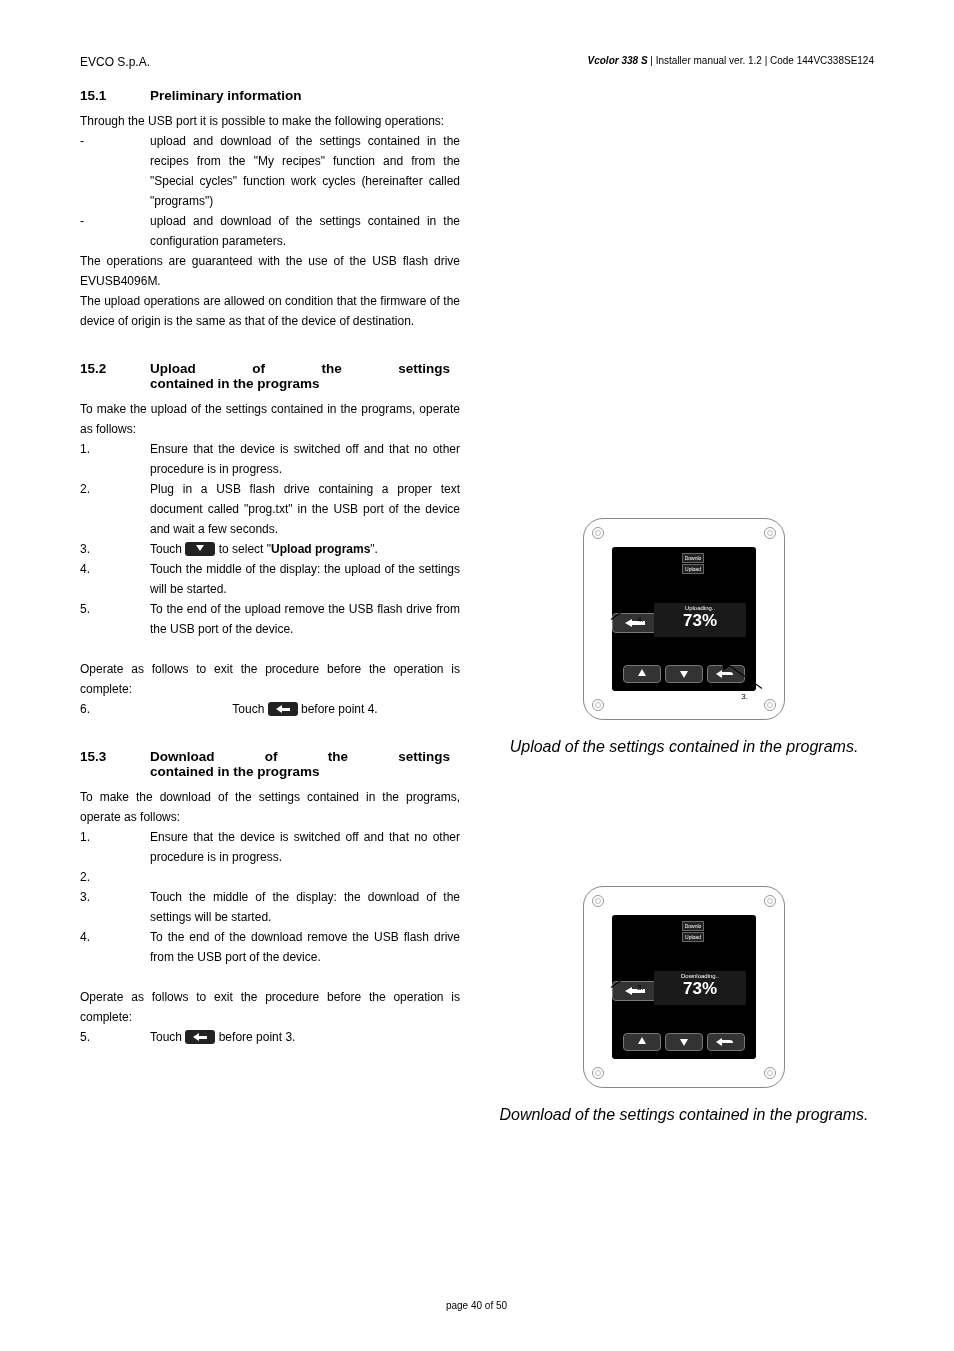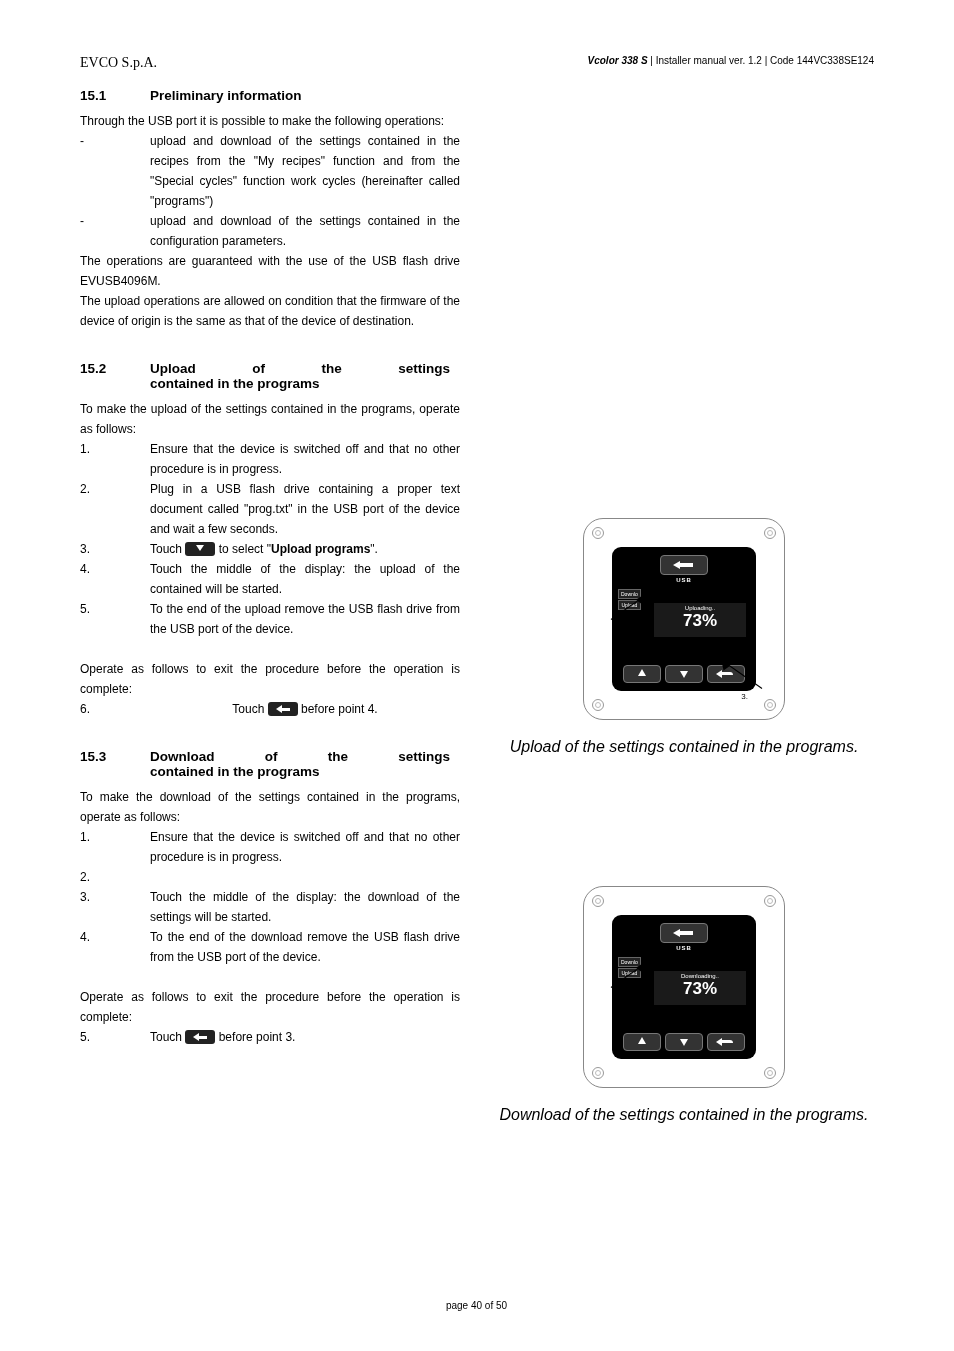--- a/index.html
+++ b/index.html
@@ -10,22 +10,21 @@
     font-family: Verdana, Geneva, sans-serif;
     color: #000;
     position: relative;
     background: #fff;
     font-size: 12px;
   }
   .hdr-left {
     position: absolute;
     top: 55px;
     left: 80px;
-    font-size: 14px;
-    font-family: Liberation Serif, serif;
+    font-size: 12px;
   }
   .hdr-right {
     position: absolute;
     top: 55px;
     right: 80px;
     font-size: 10px;
   }
   .content {
     position: absolute;
     top: 88px;
@@ -94,22 +93,22 @@
   }
   .screw {
     width:10px;height:10px;border:1.5px solid #999;border-radius:50%;
     position:absolute;
   }
   .screw::after{content:"";position:absolute;inset:2px;border:1px solid #bbb;border-radius:50%;}
   .screw.tl{top:8px;left:8px;} .screw.tr{top:8px;right:8px;}
   .screw.bl{bottom:8px;left:8px;} .screw.br{bottom:8px;right:8px;}
   .lcd {
     position:absolute; left:28px; right:28px; top:28px; bottom:28px;
-    background:#000; border-radius:9px;
-    display:flex; flex-direction:column; align-items:center;
+    background:#000; border-radius:3px;
+    display:flex; flex-direction:row; align-items:center;
   }
   .lcd-topbtn {
     margin-top:8px; width:46px;height:18px;background:#333;border:1px solid #777;border-radius:4px;
     position:relative;
   }
   .lcd-topbtn::after{
     content:"";position:absolute;left:12px;top:5px;
     width:0;height:0;border-top:4px solid transparent;border-bottom:4px solid transparent;border-right:7px solid #fff;
   }
   .lcd-topbtn::before{
@@ -181,21 +180,21 @@
     <div class="list-row">
         <div class="marker">2.</div>
         <div class="txt">Plug in a USB flash drive containing a proper text document called "prog.txt" in the USB port of the device and wait a few seconds.</div>
       </div>
     <div class="list-row">
         <div class="marker">3.</div>
         <div class="txt" style="text-align:left;"><span>Touch </span><span class="btn-icon down"></span><span> to select "</span><b>Upload programs</b><span>".</span></div>
       </div>
     <div class="list-row">
         <div class="marker">4.</div>
-        <div class="txt">Touch the middle of the display: the upload of the contained will be started.</div>
+        <div class="txt">Touch the middle of the display: the upload of the settings will be started.</div>
       </div>
     <div class="list-row">
         <div class="marker">5.</div>
         <div class="txt">To the end of the upload remove the USB flash drive from the USB port of the device.</div>
       </div>
     <div class="spacer20"></div>
     <p class="body">Operate as follows to exit the procedure before the operation is complete:</p>
     <div class="list-row">
         <div class="marker">6.</div>
         <div class="txt" style="text-align:center;"><span>Touch </span><span class="btn-icon back"></span><span> before point 4.</span></div>

